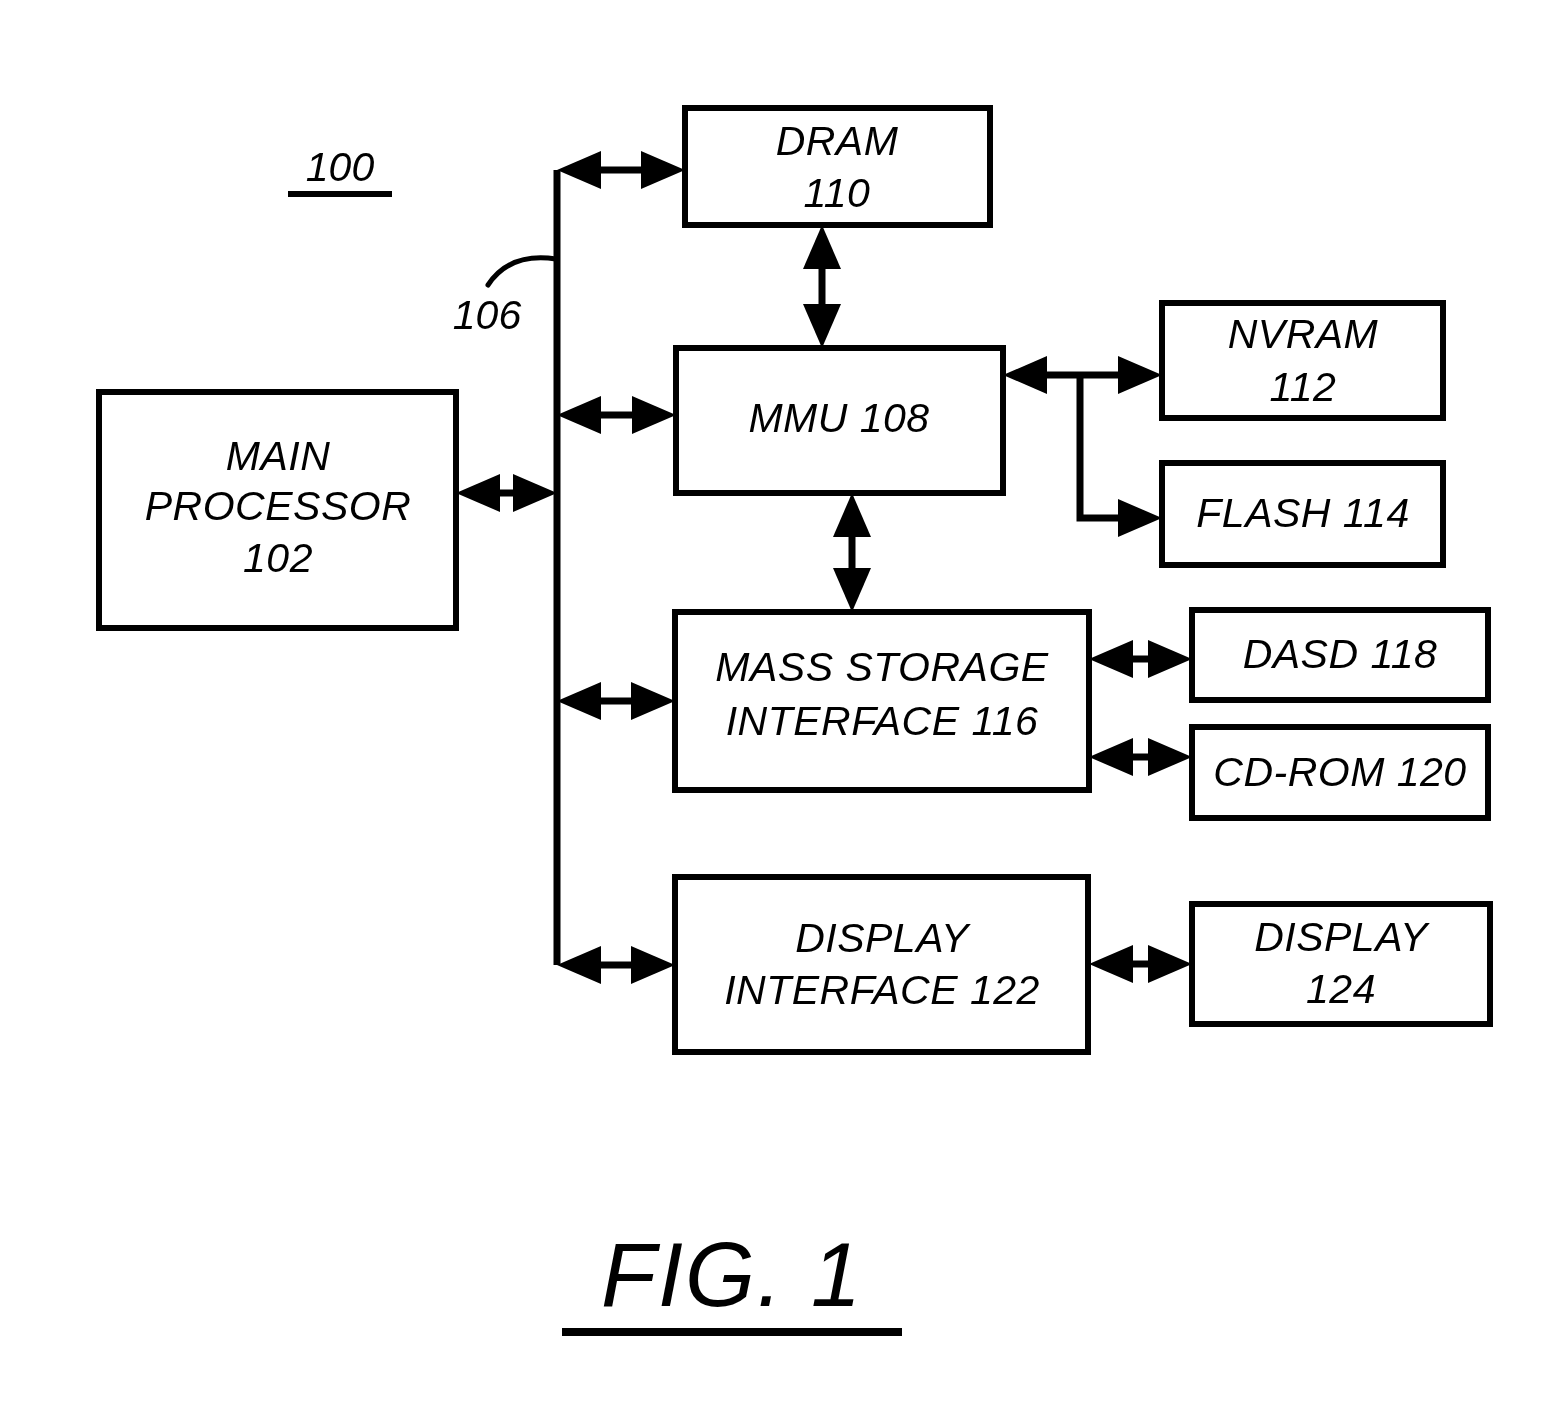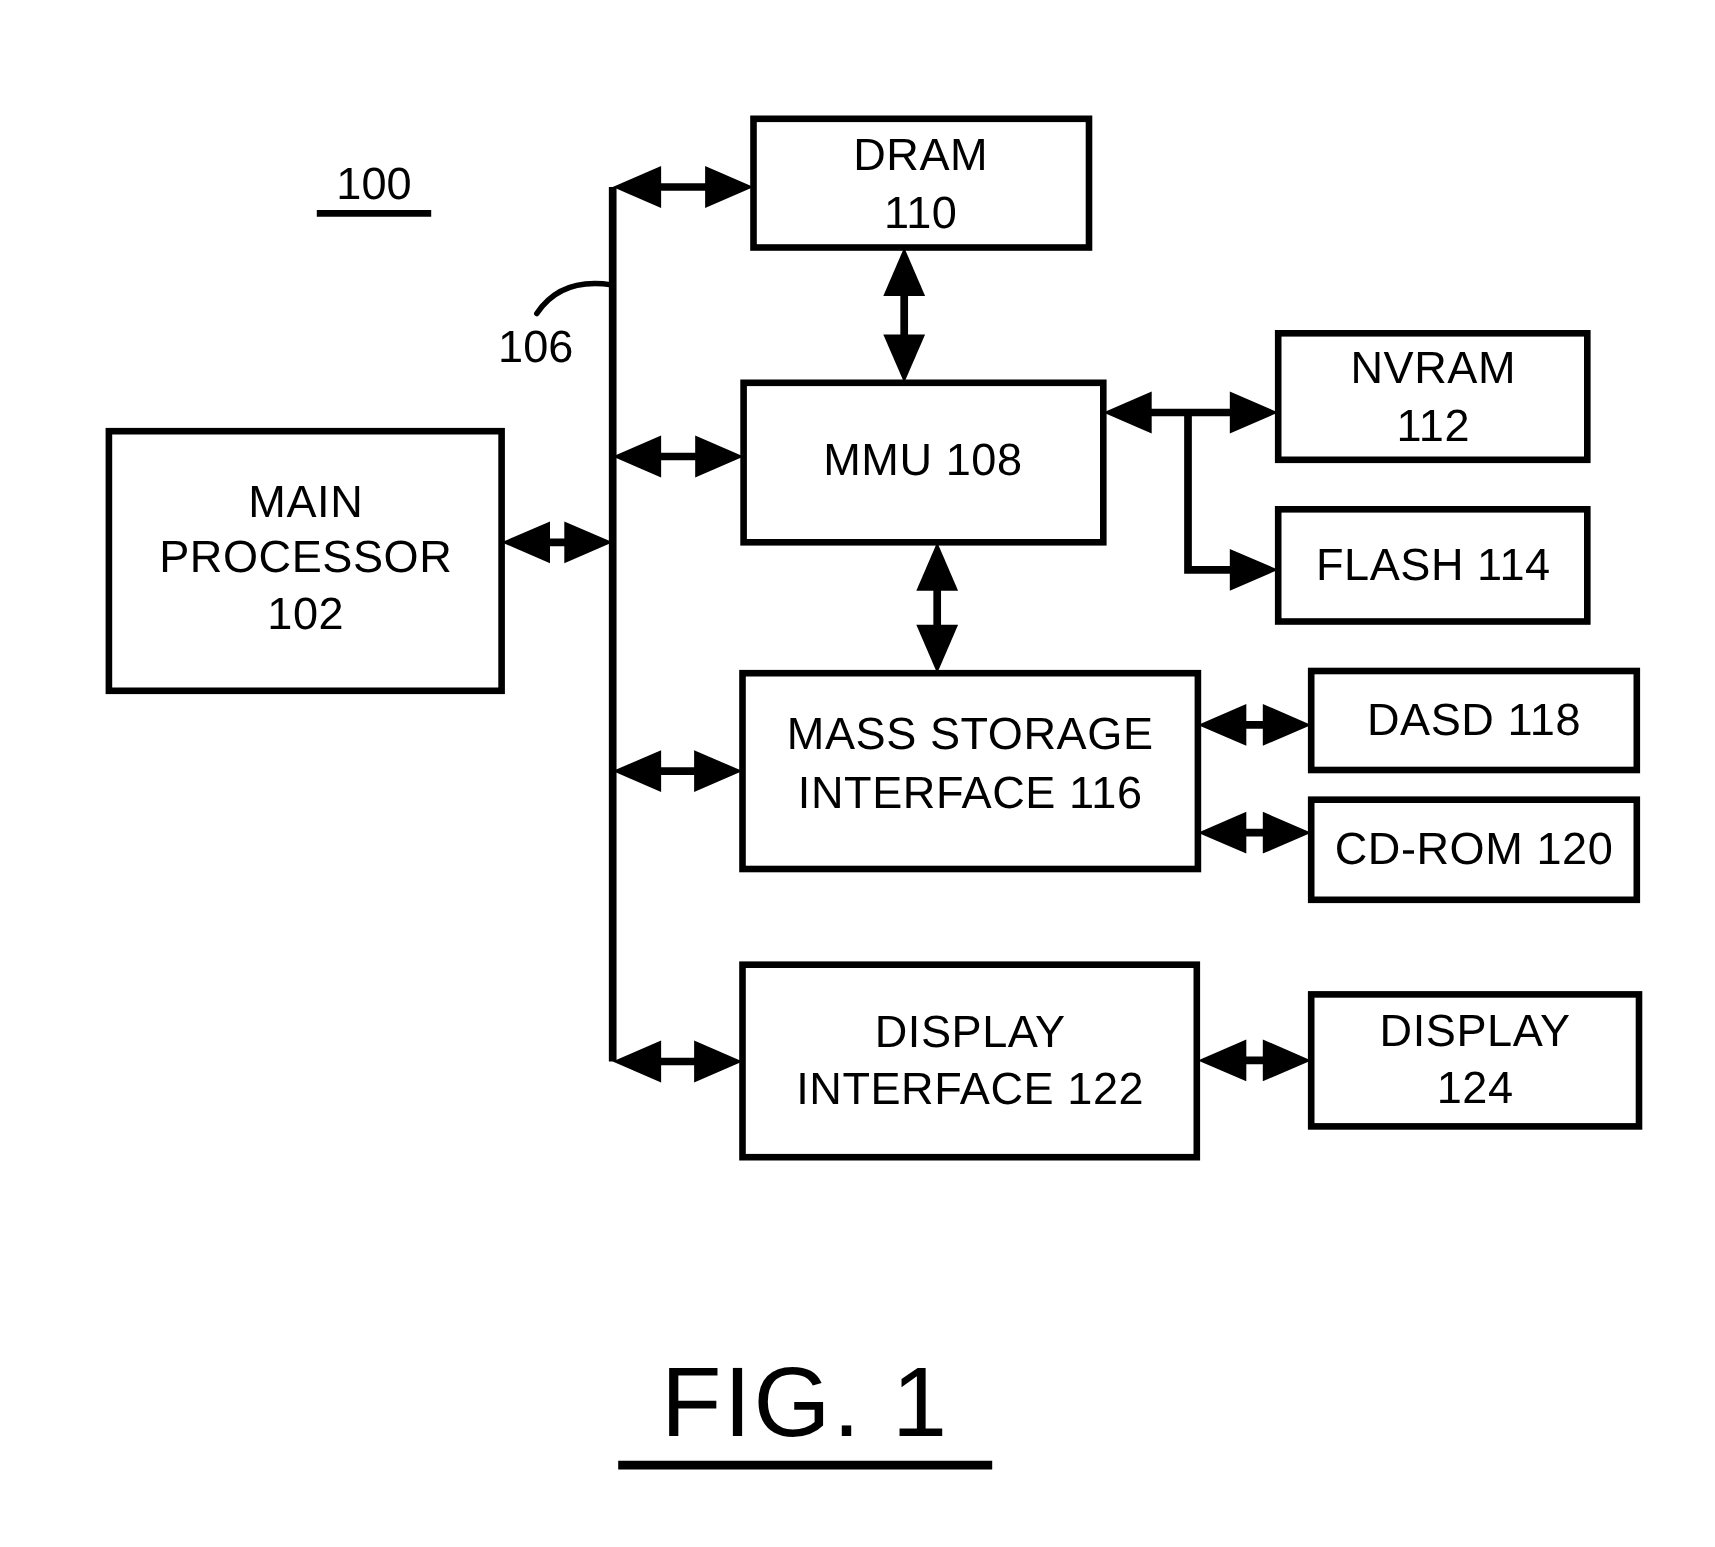--- a/index.html
+++ b/index.html
@@ -11,20 +11,21 @@
     width: 1559px;
     height: 1406px;
     font-family: "Liberation Sans", sans-serif;
     overflow: hidden;
   }
   #figure-root {
     position: relative;
     width: 1241px;
     height: 1406px;
     background: #ffffff;
+    font-style: italic;
   }
   svg.diagram {
     position: absolute;
     top: 0;
     left: 0;
     width: 1559px;
     height: 1406px;
     display: block;
   }
   .box-rect {

